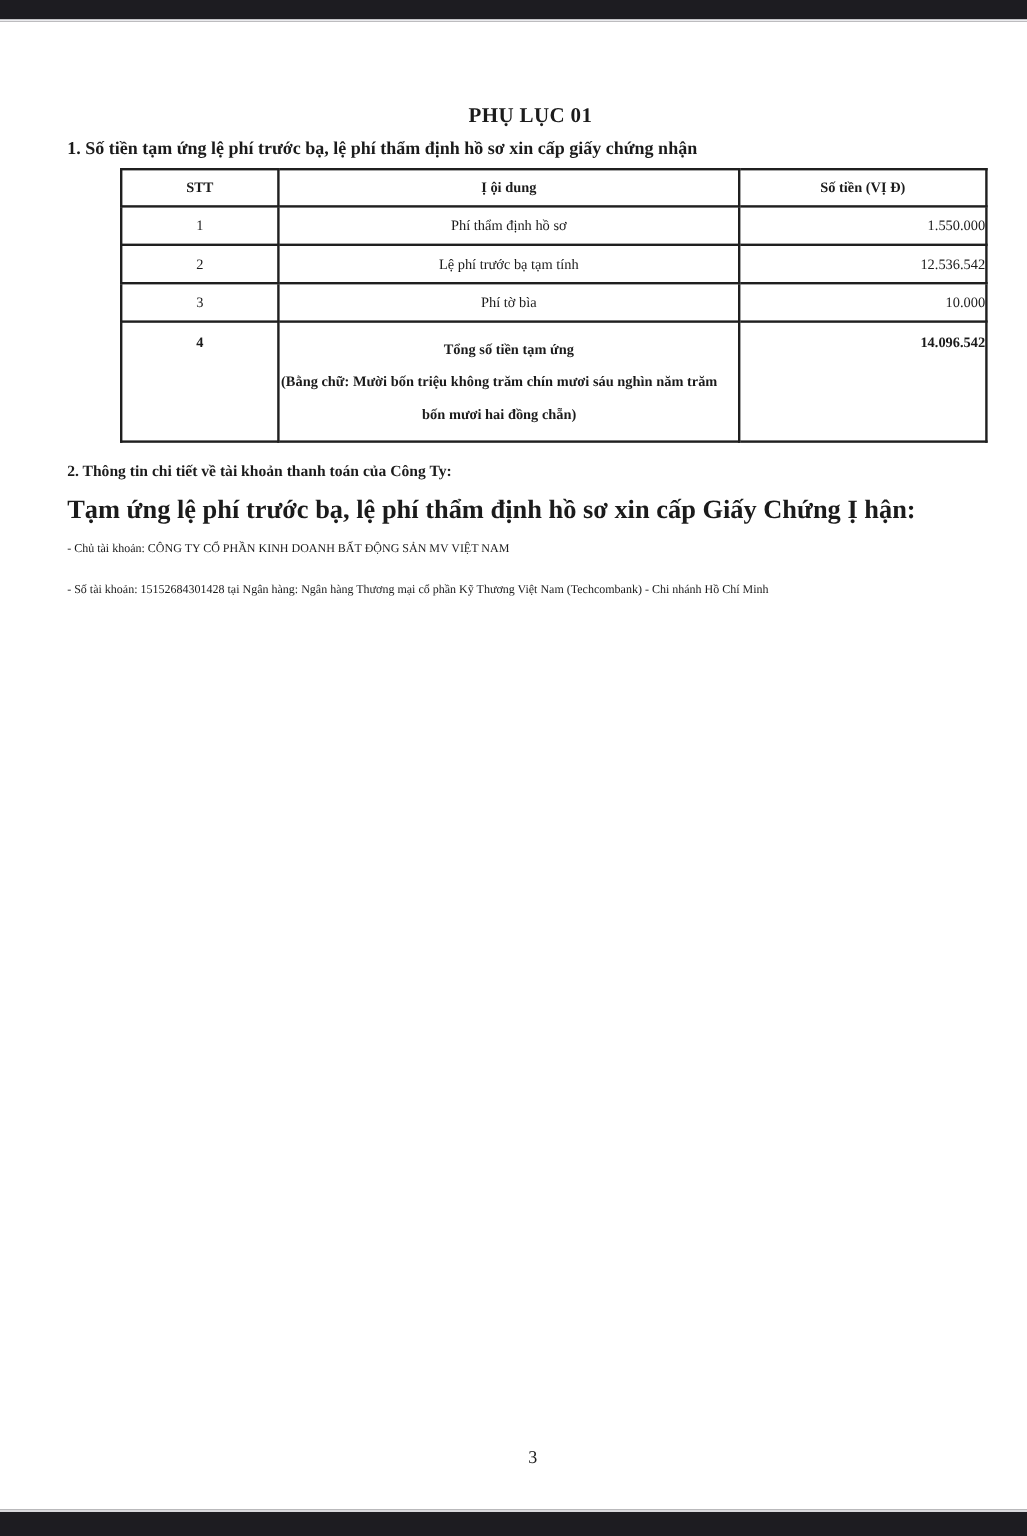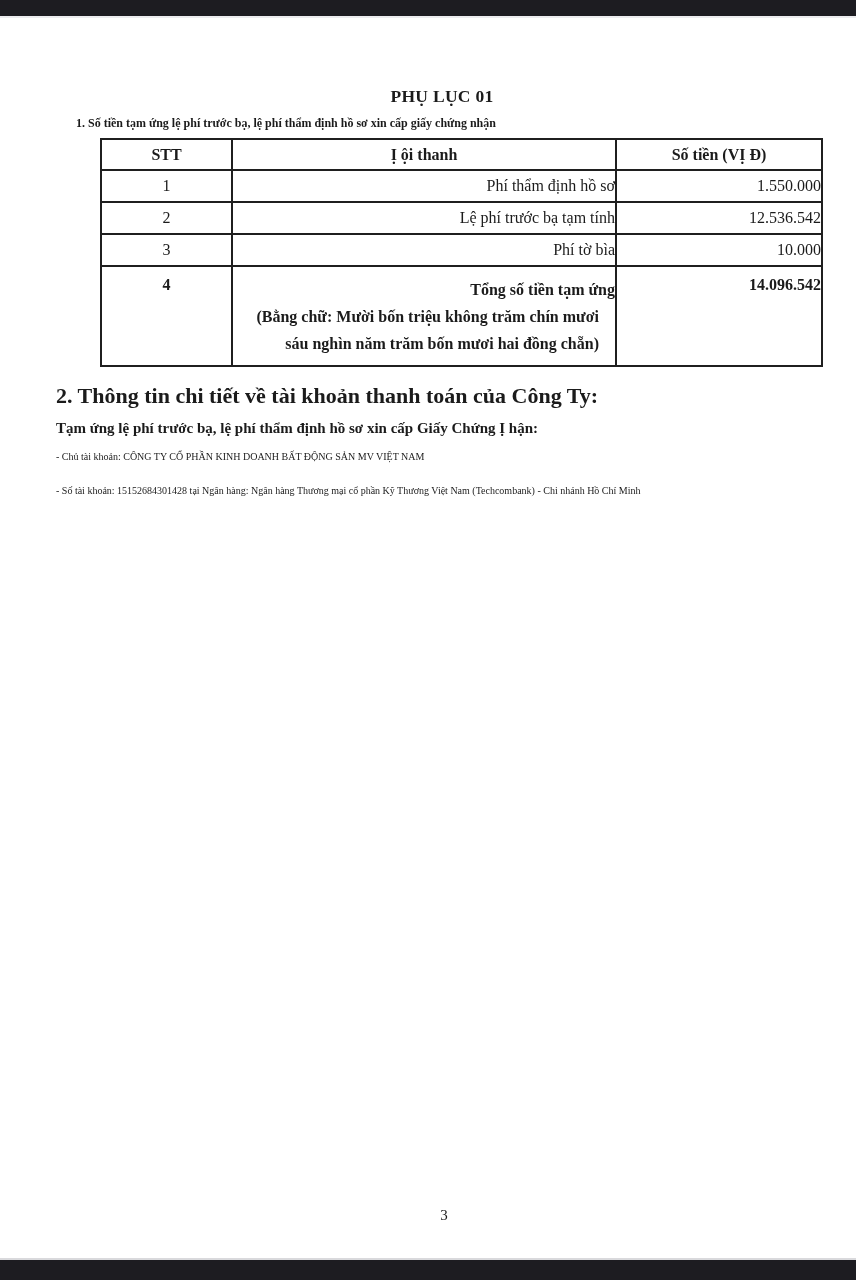--- a/index.html
+++ b/index.html
@@ -28,52 +28,52 @@
     font-size: 17.5px;
     letter-spacing: 0.3px;
   }
   .doc-subtitle {
     margin-top: 11px;
     text-align: center;
     font-weight: bold;
     font-size: 16px;
   }
   .section-heading {
-    margin: 9px 30px 0 60px;
+    margin: 9px 30px 0 40px;
     font-weight: bold;
-    font-size: 12px;
+    font-size: 15px;
   }
   table.fee-table {
     margin: 7px 0 16px 84px;
     border-collapse: collapse;
     table-layout: fixed;
     width: 721px;
-    font-size: 16px;
+    font-size: 12px;
   }
   table.fee-table th, table.fee-table td {
     border: 2px solid #1f1f1f;
     padding: 0;
     vertical-align: middle;
   }
   col.c-stt { width: 131px; }
   col.c-content { width: 384px; }
   col.c-amount { width: 206px; }
   table.fee-table th { font-weight: bold; height: 29px; text-align: center; }
   td.stt { text-align: center; }
-  td.content { text-align: right; padding-left: 5px; }
+  td.content { text-align: center; padding-left: 5px; }
   td.amount { text-align: right; padding-right: 8px; }
   tr.row-normal td { height: 30px; }
   tr.row-total td { vertical-align: top; font-weight: bold; }
   tr.row-total td.stt { padding-top: 9px; }
   tr.row-total td.content { padding-top: 9px; padding-bottom: 8px; line-height: 27px; }
   tr.row-total td.amount { padding-top: 9px; text-align: right; }
   .total-note { font-weight: bold; line-height: 27px; padding-right: 16px; }
   .para-block { margin: 0 40px 0 40px; width: 776px; box-sizing: border-box; }
-  .s2-heading { margin-top: 13px; font-weight: bold; font-size: 22px; }
-  .s2-subheading { margin-top: 11px; font-weight: bold; font-size: 15px; }
+  .s2-heading { margin-top: 13px; font-weight: bold; font-size: 13px; }
+  .s2-subheading { margin-top: 11px; font-weight: bold; font-size: 22px; }
   .s2-line { margin-top: 7px; font-size: 10px; line-height: 26.5px; }
   .page-number {
     position: absolute;
     left: 0; width: 856px;
     bottom: 36px;
     text-align: center;
     font-size: 15px;
   }
 </style>
 </head>
@@ -89,21 +89,21 @@
 
   <table class="fee-table">
     <colgroup>
       <col class="c-stt">
         <col class="c-content">
         <col class="c-amount">
     </colgroup>
     <thead>
       <tr>
         <th>STT</th>
-        <th>Ị ội thanh</th>
+        <th>Ị ội dung</th>
         <th>Số tiền (VỊ Đ)</th>
       </tr>
     </thead>
     <tbody>
       <tr class="row-normal">
         <td class="stt">1</td>
         <td class="content">Phí thẩm định hồ sơ</td>
         <td class="amount">1.550.000</td>
       </tr>
       <tr class="row-normal">

